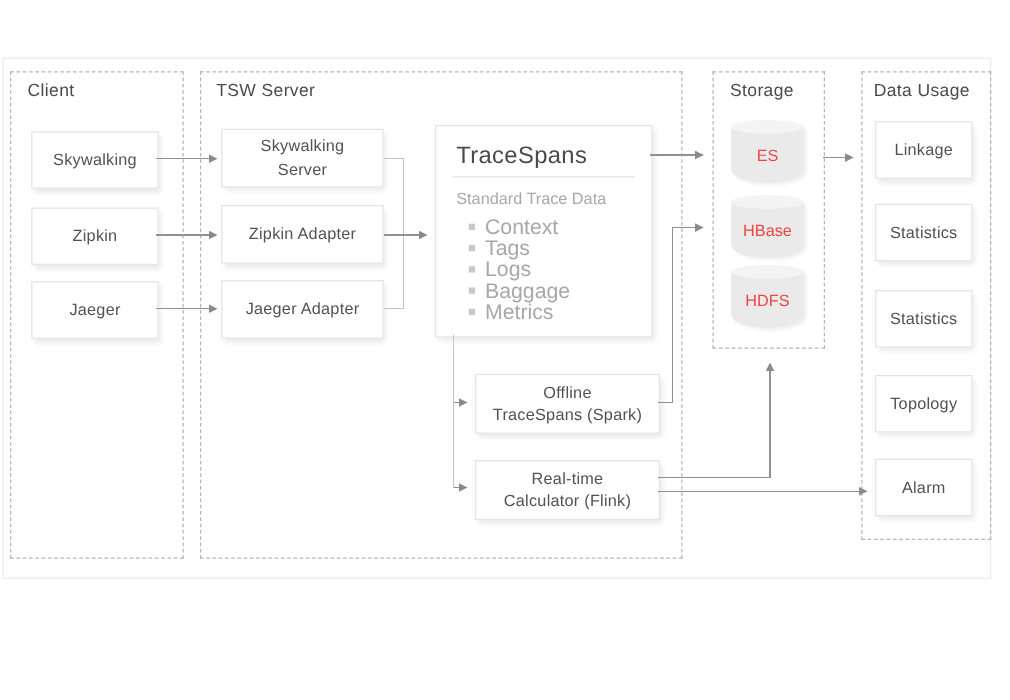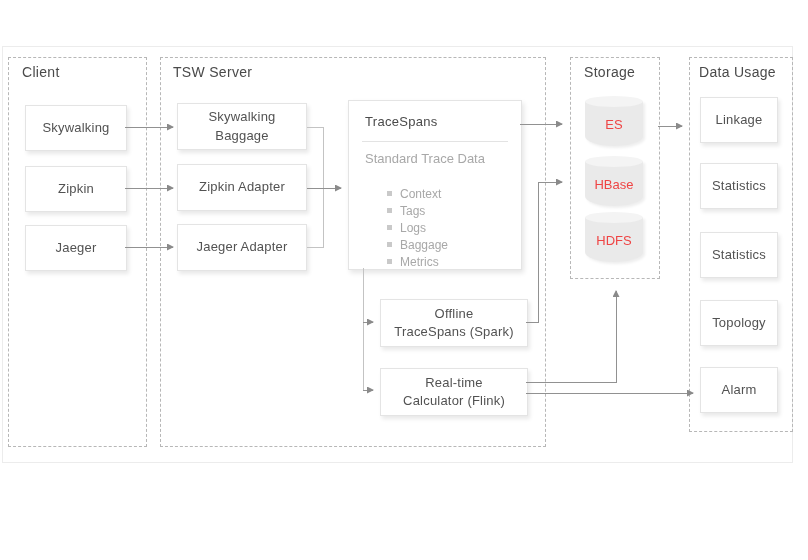--- a/index.html
+++ b/index.html
@@ -8,25 +8,25 @@
   .outer-frame{position:absolute;left:2px;top:46px;width:789px;height:415px;
                border:1px solid #ececec;}
   .dashed{position:absolute;border:1px dashed #b7b7b7;background:transparent;}
   .section-title{position:absolute;color:#4a4a4a;font-size:14px;letter-spacing:.3px;}
   .box{position:absolute;background:#fff;border:1px solid #e4e4e4;
        box-shadow:2px 3px 4px rgba(0,0,0,.09);display:flex;align-items:center;
        justify-content:center;text-align:center;color:#525252;font-size:13px;
        line-height:1.4;letter-spacing:.2px;}
   .panel{position:absolute;background:#fff;border:1px solid #e4e4e4;
          box-shadow:2px 3px 5px rgba(0,0,0,.10);}
-  .ts-title{position:absolute;top:13px;left:16px;color:#4a4a4a;font-size:13px;letter-spacing:.3px;text-align:right;}
+  .ts-title{position:absolute;top:13px;left:16px;color:#4a4a4a;font-size:19px;letter-spacing:.3px;text-align:right;}
   .ts-divider{position:absolute;top:40px;left:13px;right:13px;height:1px;background:#e3e3e3;}
   .ts-subtitle{position:absolute;top:50px;left:16px;color:#a8a8a8;font-size:13px;}
-  .ts-list{position:absolute;top:72px;left:26px;margin:12px;padding:0;list-style:none;
-           color:#a8a8a8;font-size:12px;}
+  .ts-list{position:absolute;top:72px;left:26px;margin:0;padding:0;list-style:none;
+           color:#a8a8a8;font-size:17px;}
   .ts-list li{height:17px;display:flex;align-items:center;}
   .bullet{display:inline-block;width:5px;height:5px;background:#c9c9c9;margin-right:8px;flex:0 0 auto;}
   .cylinder{position:absolute;width:58px;height:50px;}
   .cyl-body{position:absolute;left:0;right:0;top:5px;bottom:0;background:#eaeaea;
             border-radius:0 0 50% 50%/0 0 10px 10px;box-shadow:2px 2px 3px rgba(0,0,0,.07);}
   .cyl-top{position:absolute;left:0;right:0;top:0;height:11px;background:#f4f4f4;border-radius:50%;}
   .cyl-label{position:absolute;left:0;right:0;top:21px;text-align:center;color:#ef4444;font-size:13px;}
   .connectors{position:absolute;left:0;top:0;pointer-events:none;}
   .ln{stroke:#919191;stroke-width:1;fill:none;shape-rendering:crispEdges;}
   .ln-light{stroke:#c3c3c3;stroke-width:1;fill:none;shape-rendering:crispEdges;}
@@ -45,21 +45,21 @@
 
   <div class="section-title" style="left:22px;top:64px">Client</div>
   <div class="section-title" style="left:173px;top:64px">TSW Server</div>
   <div class="section-title" style="left:584px;top:64px">Storage</div>
   <div class="section-title" style="left:699px;top:64px">Data Usage</div>
 
   <div class="box" style="left:25px;top:105px;width:100px;height:44px">Skywalking</div>
   <div class="box" style="left:25px;top:166px;width:100px;height:44px">Zipkin</div>
   <div class="box" style="left:25px;top:225px;width:100px;height:44px">Jaeger</div>
 
-  <div class="box" style="left:177px;top:103px;width:130px;height:47px;padding:0 18px;box-sizing:border-box">Skywalking Baggage</div>
+  <div class="box" style="left:177px;top:103px;width:130px;height:47px;padding:0 18px;box-sizing:border-box">Skywalking Server</div>
   <div class="box" style="left:177px;top:164px;width:130px;height:47px;padding:0 6px;box-sizing:border-box">Zipkin Adapter</div>
   <div class="box" style="left:177px;top:224px;width:130px;height:47px;padding:0 18px;box-sizing:border-box">Jaeger Adapter</div>
 
   <div class="panel" style="left:348px;top:100px;width:172px;height:168px">
     <div class="ts-title">TraceSpans</div>
     <div class="ts-divider"></div>
     <div class="ts-subtitle">Standard Trace Data</div>
     <ul class="ts-list">
       <li>
           <span class="bullet"></span>

